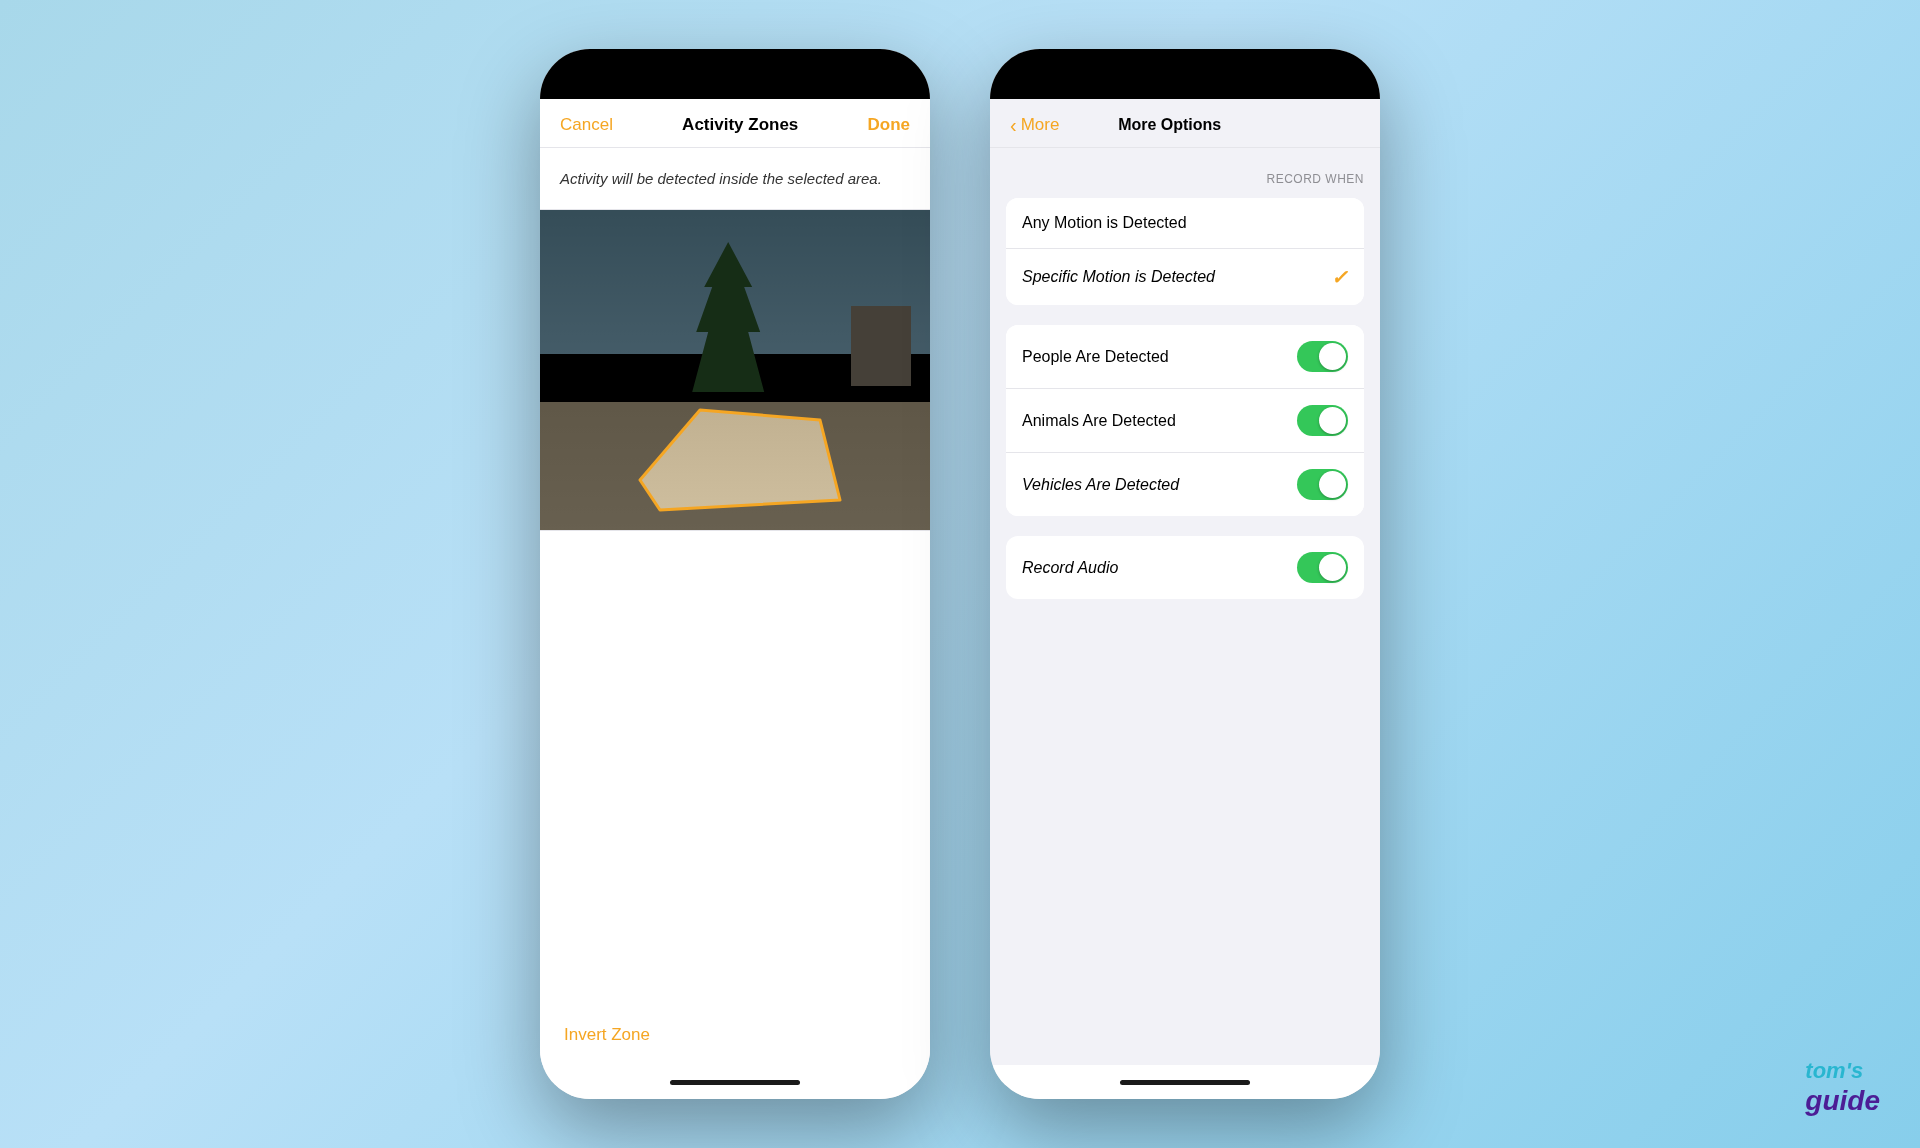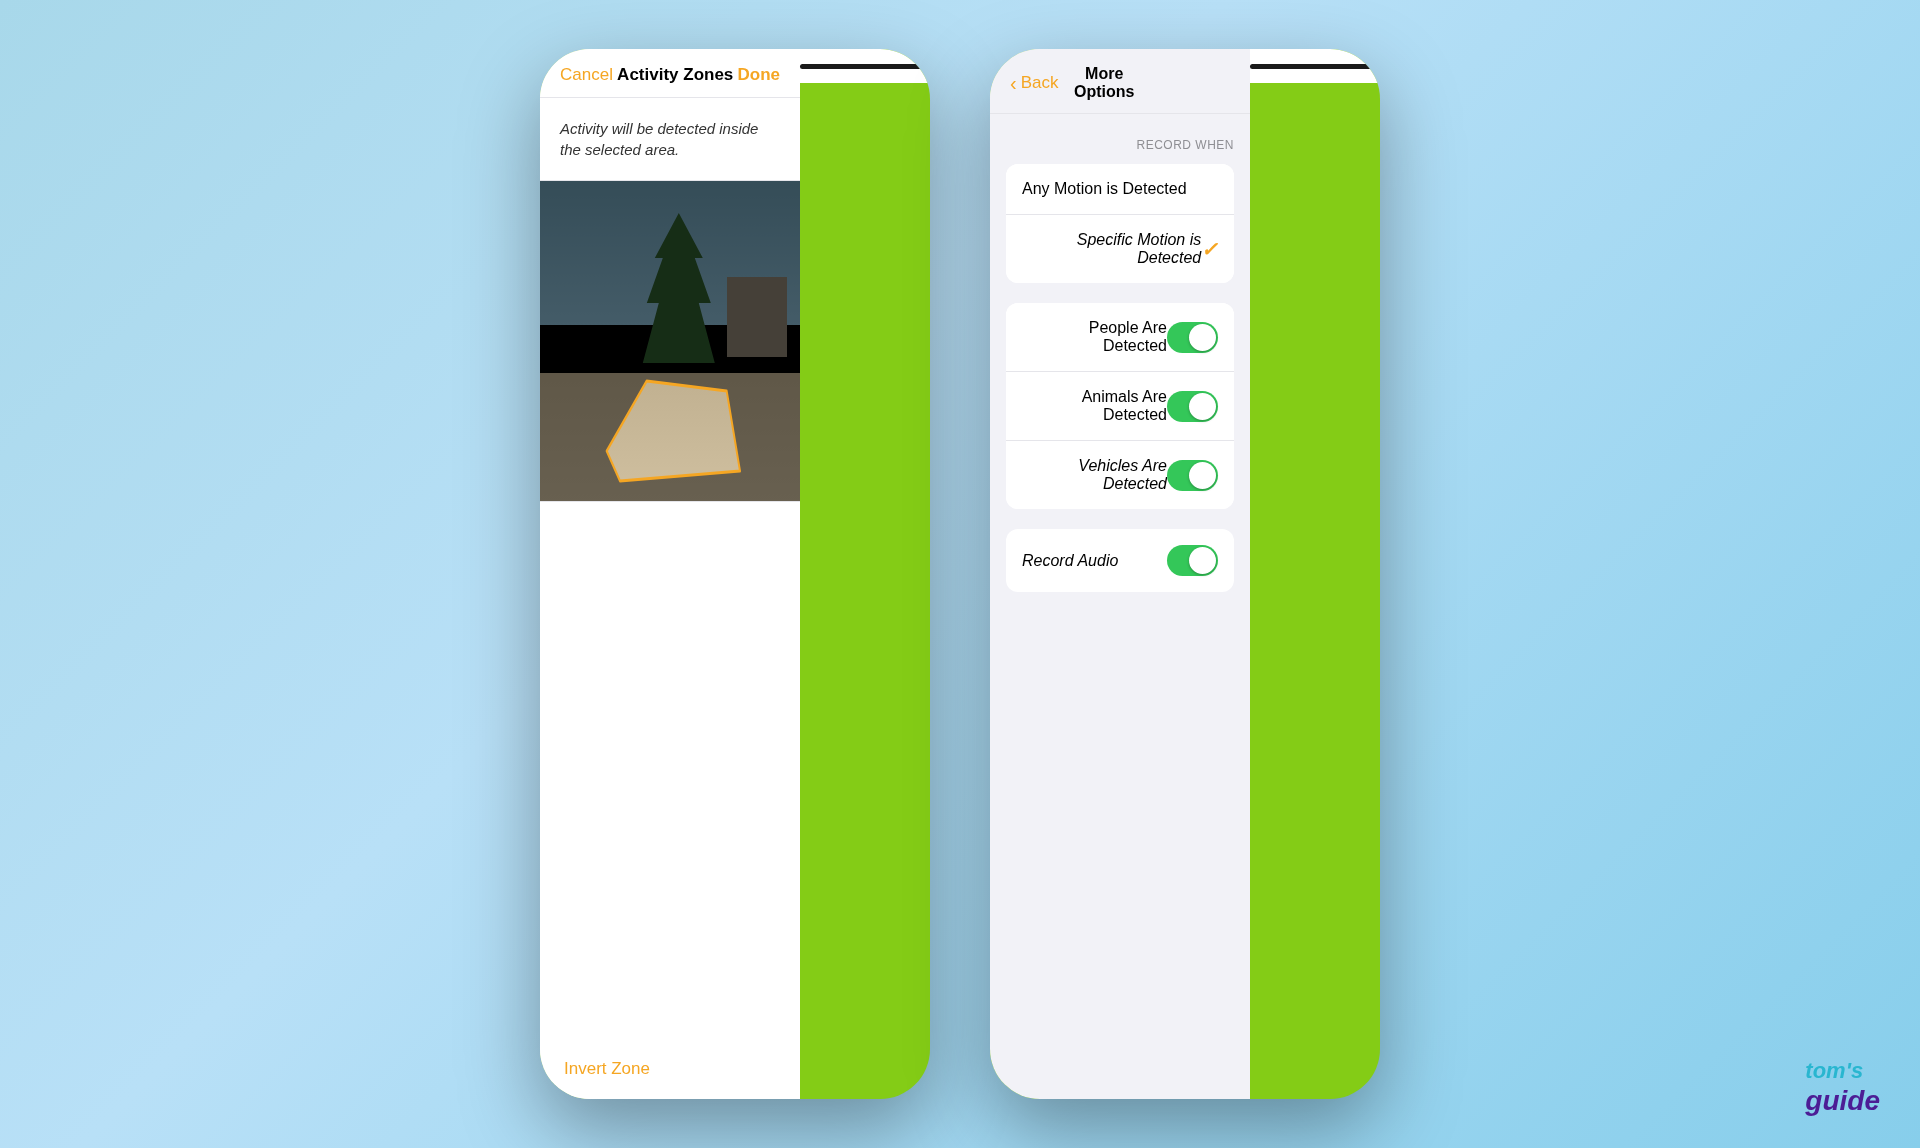--- a/index.html
+++ b/index.html
@@ -16,27 +16,27 @@
     }
     .phones-container {
       display: flex;
       gap: 60px;
       align-items: center;
     }
     
     .phone {
       width: 390px;
       height: 1050px;
-      background: #84cc16;
+      background: #e5e5e5;
       border-radius: 50px;
       overflow: hidden;
       box-shadow: 0 30px 80px rgba(0,0,0,0.35);
       position: relative;
       display: flex;
-      flex-direction: row;
+      flex-direction: column;
     }
     .phone-status-bar {
       height: 50px;
       background: #000;
       flex-shrink: 0;
     }
     .phone-screen {
       flex: 1;
       background: #f2f2f7;
       display: flex;
@@ -320,21 +320,21 @@
     </div>
   </div>
 
   <div class="phone">
     <div class="phone-status-bar"></div>
     <div class="phone-screen">
 
       <div class="right-nav-bar">
         <span class="back-btn">
           <span class="back-chevron">‹</span>
-          <span>Back</span>
+          <span>More</span>
         </span>
         <span class="right-nav-title">More Options</span>
         <span class="right-nav-spacer"></span>
       </div>
 
       <div class="options-content">
 
         <div class="section-label">RECORD WHEN</div>
 
         <div class="options-group">

